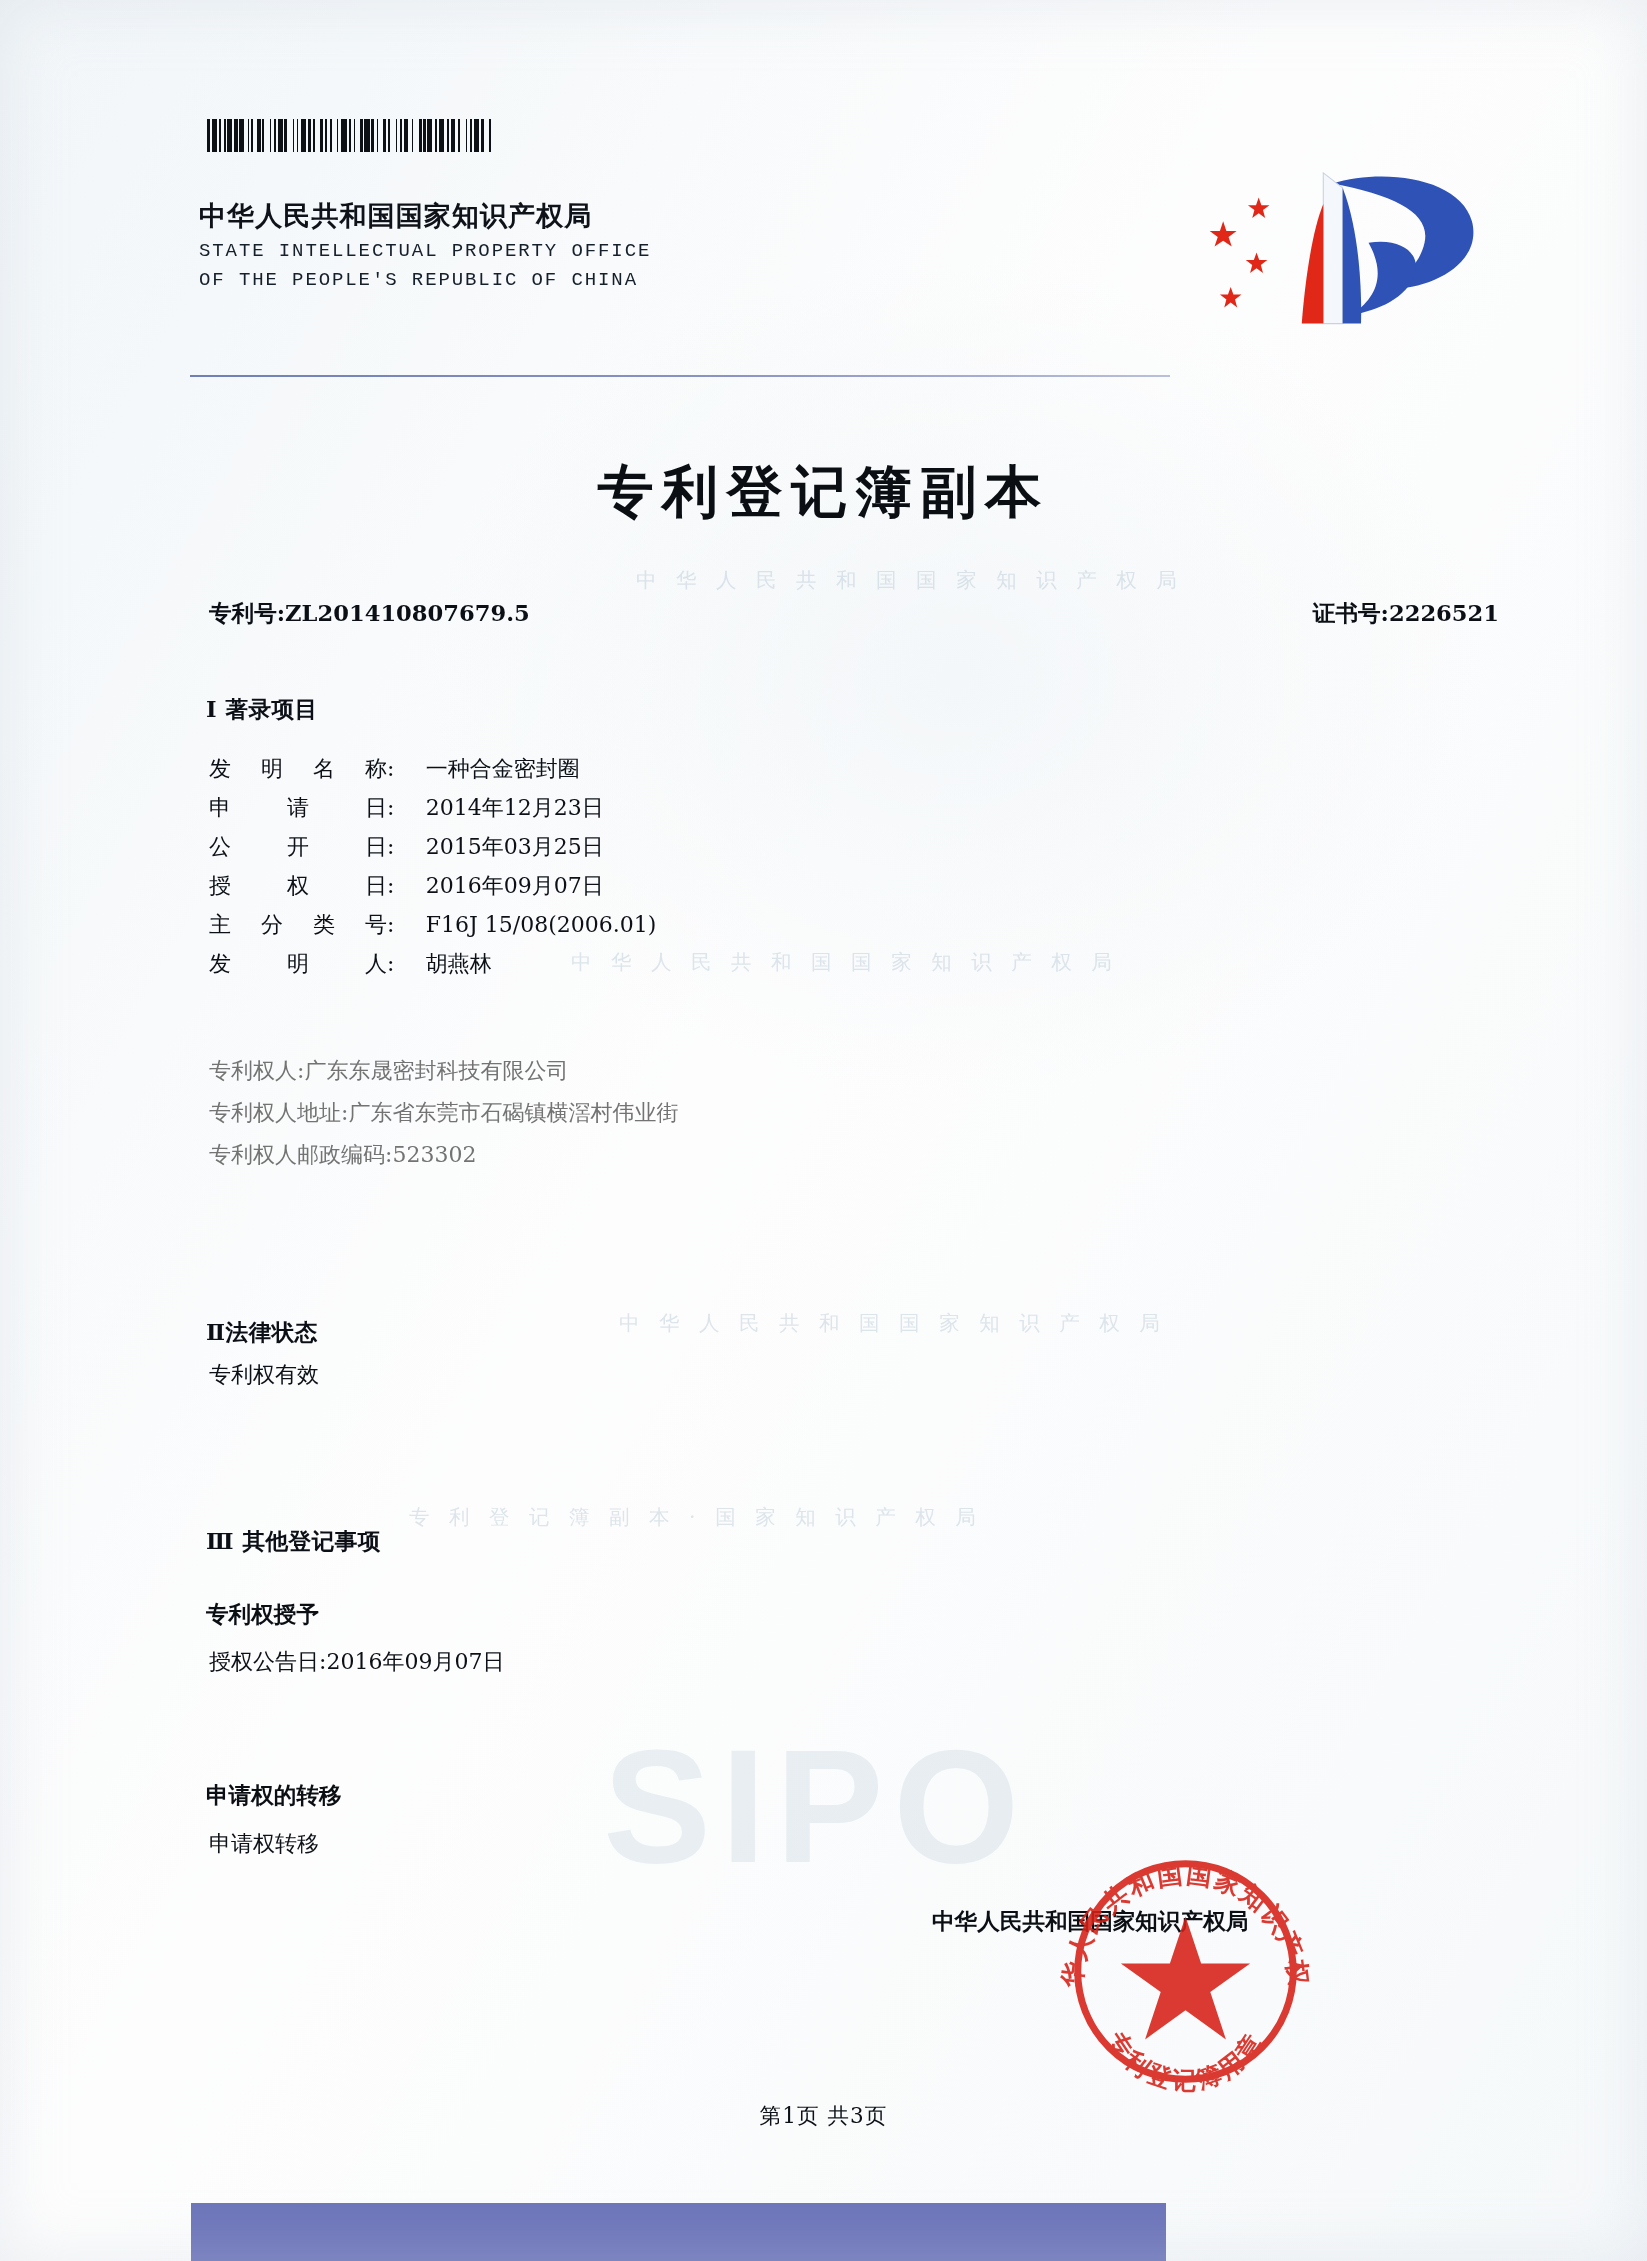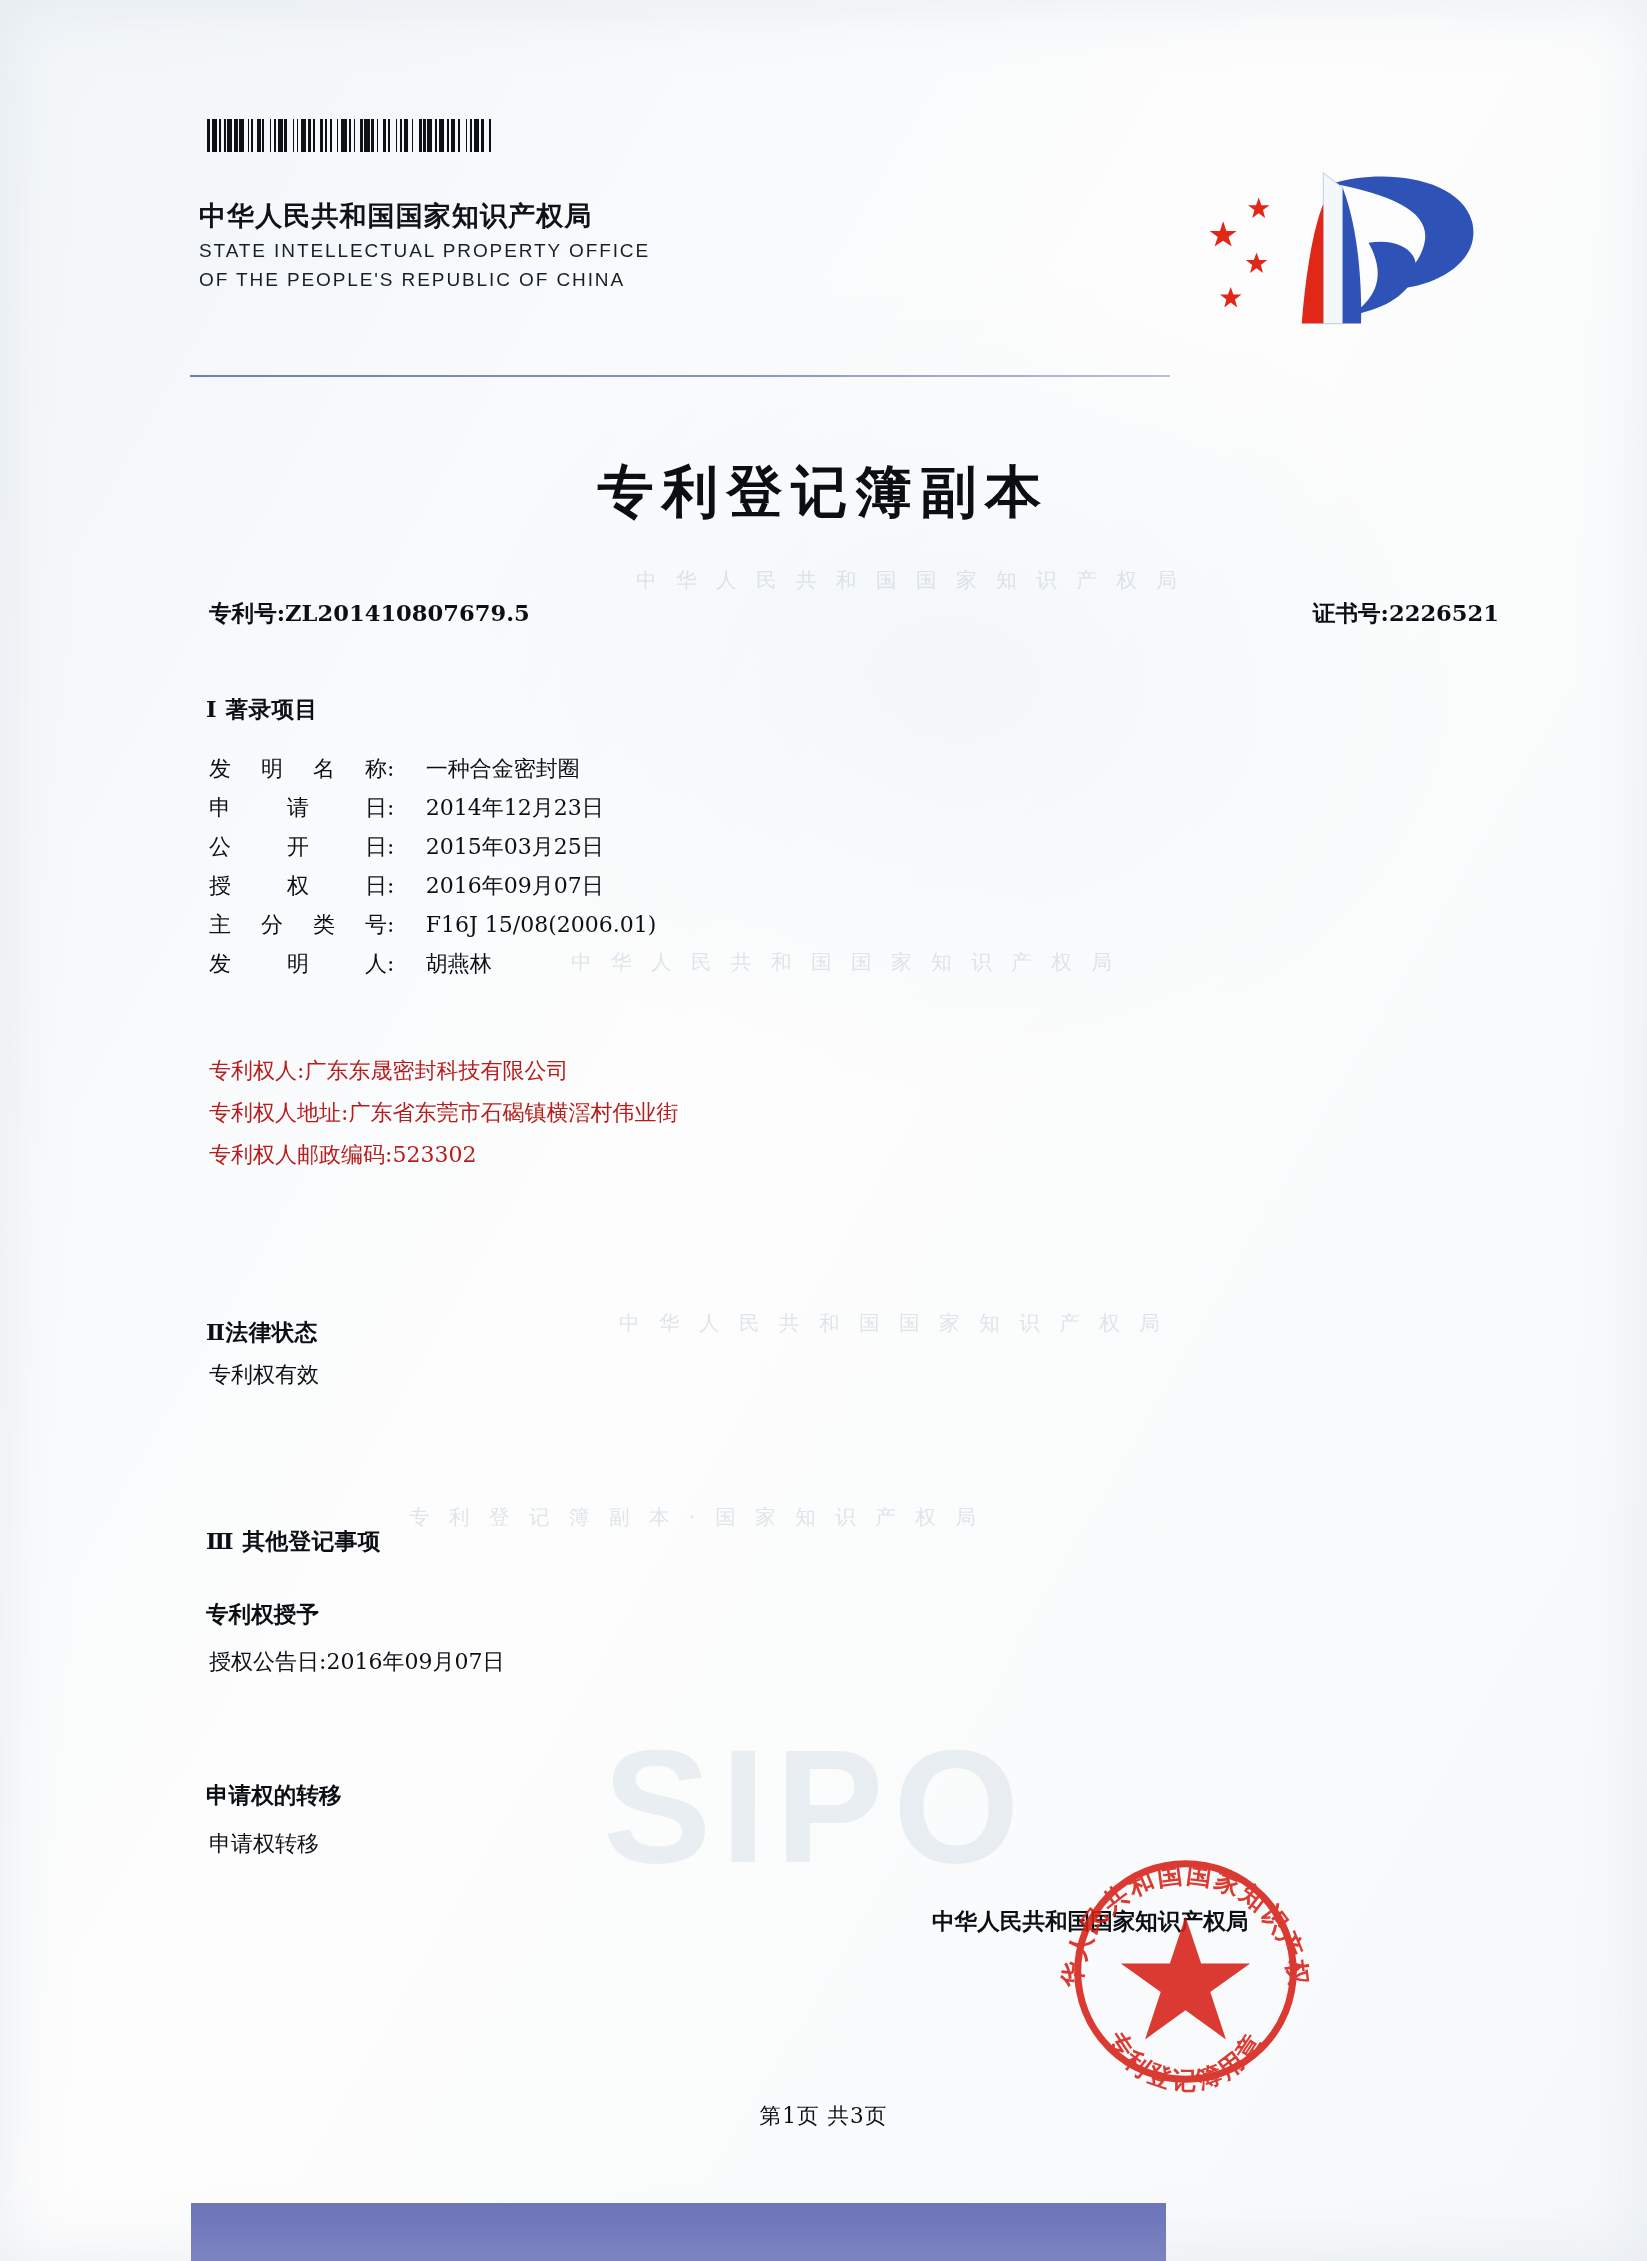--- a/index.html
+++ b/index.html
@@ -66,21 +66,21 @@
   .org-cn {
     font-family: "DejaVu Serif", serif;
     font-size: 27px;
     font-weight: 700;
     letter-spacing: 1.1px;
     color: #0f1319;
     line-height: 1.2;
     white-space: nowrap;
   }
   .org-en1, .org-en2 {
-    font-family: Liberation Sans, sans-serif;
+    font-family: Liberation Mono, monospace;
     font-size: 19px;
     letter-spacing: 1.9px;
     color: #16202b;
     margin-top: 7.5px;
     white-space: nowrap;
   }
   .header-rule {
     position: absolute;
     left: 190px;
     top: 375px;
@@ -173,21 +173,21 @@
   }
 
   
   .owner {
     position: absolute;
     left: 209px;
     top: 1050px;
     width: 1131px;
     font-family: "DejaVu Serif", serif;
     font-size: 22px;
-    color: #b91c1c;
+    color: #737373;
     line-height: 42px;
   }
 
   .legal-status {
     position: absolute;
     left: 209px;
     top: 1360px;
     font-family: "DejaVu Serif", serif;
     font-size: 22px;
     color: #0d1117;

